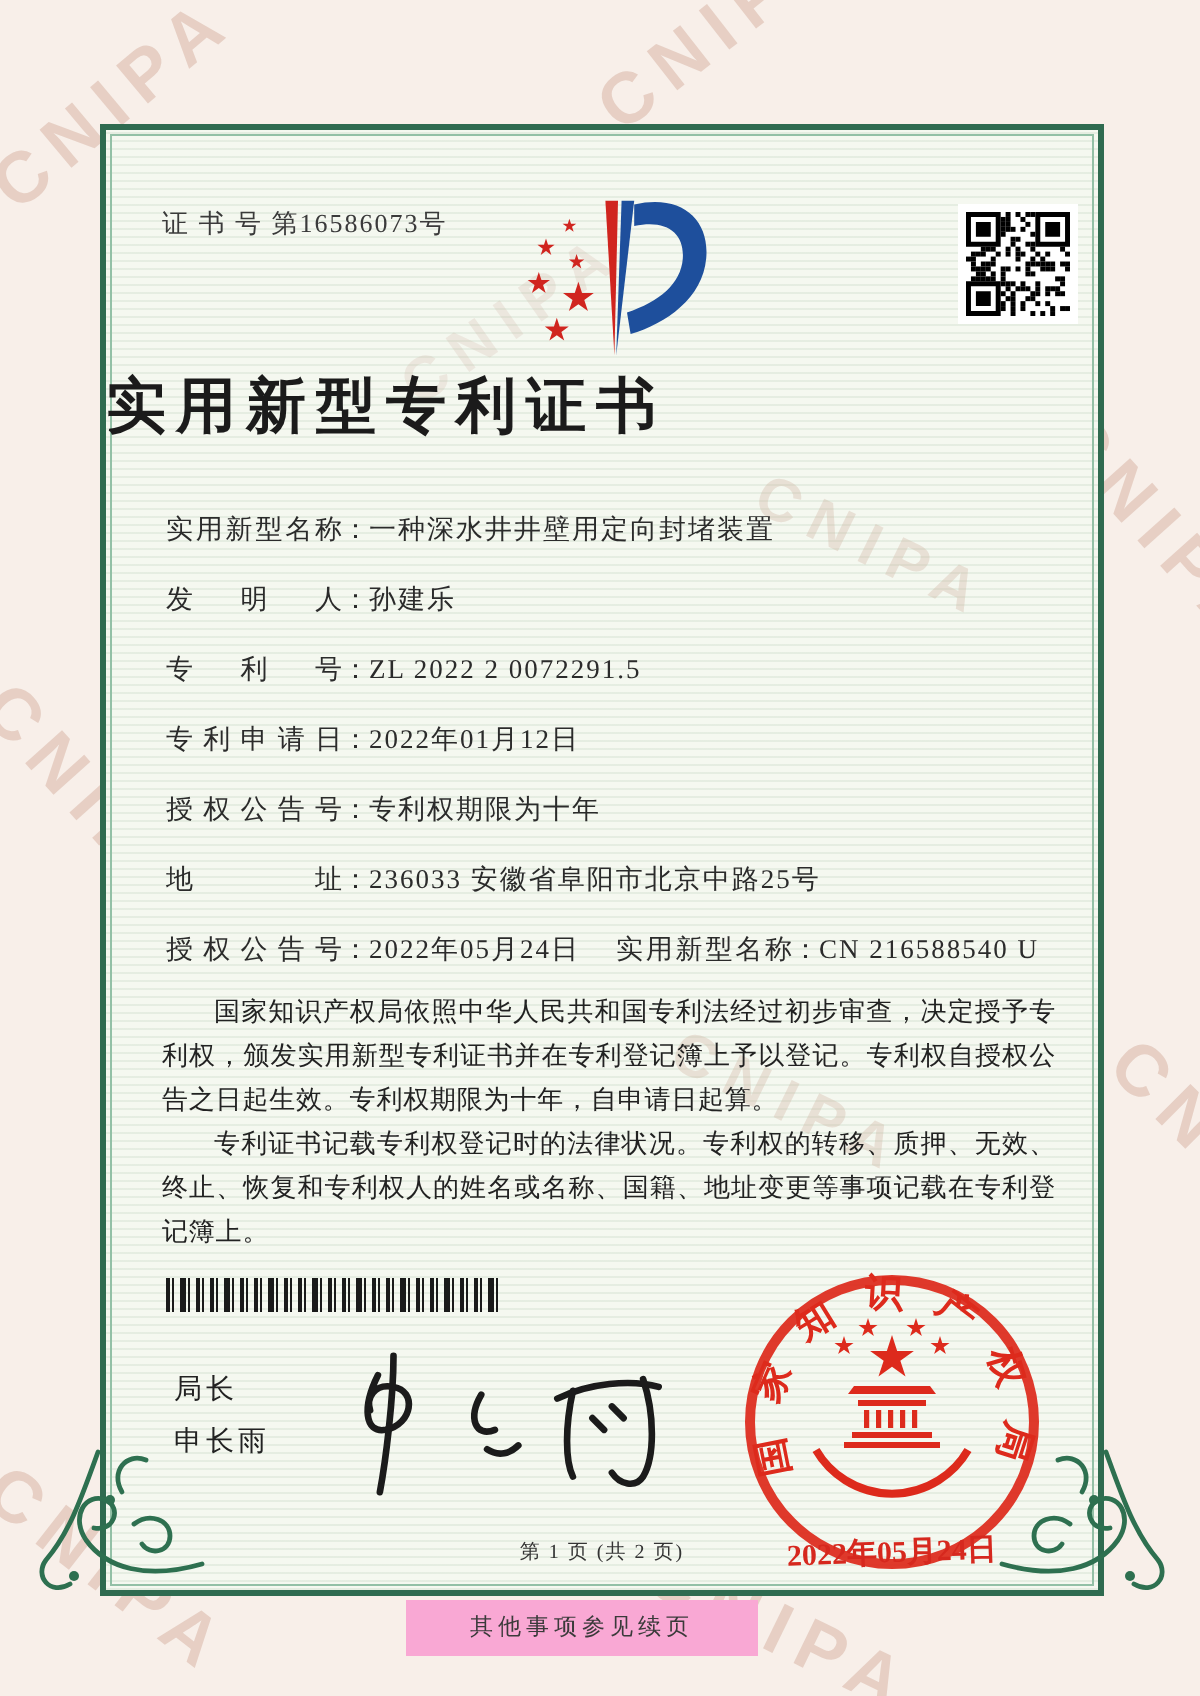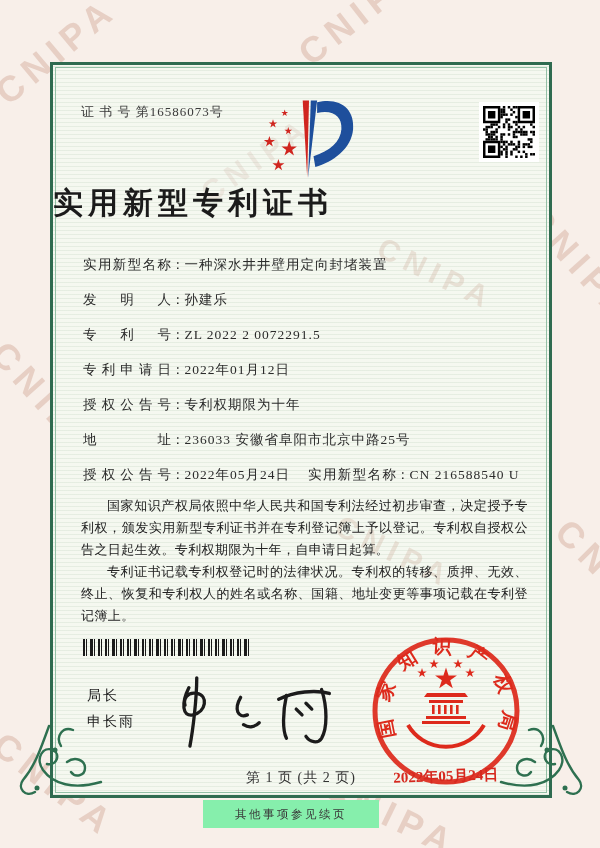--- a/index.html
+++ b/index.html
@@ -75,29 +75,29 @@
       #1a1a1a 11px 12px, rgba(0,0,0,0) 12px 15px,
       #1a1a1a 15px 17px, rgba(0,0,0,0) 17px 18px,
       #1a1a1a 18px 19px, rgba(0,0,0,0) 19px 22px);
   }
 
   .director { position:absolute; left:34px; top:618px; font-size:14px; color:#222; line-height:26px; letter-spacing:2px; }
   .signature { position:absolute; left:95px; top:604px; }
 
   .seal { position:absolute; left:313px; top:566px; width:160px; height:160px; }
 
-  .pagenum { position:absolute; left:0; top:704px; width:100%; text-align:center; font-size:14px; color:#333; letter-spacing:1px; }
+  .pagenum { position:absolute; left:0; top:704px; width:100%; text-align:center; font-size:10px; color:#333; letter-spacing:1px; }
 
   .orn { position:absolute; pointer-events:none; }
   .orn.left  { left:-40px; bottom:-8px; }
   .orn.right { right:-40px; bottom:-8px; transform:scaleX(-1); }
 
   .footer-tab {
     position:absolute; left:203px; top:800px; width:176px; height:28px;
-    background:#86efac; text-align:center; line-height:28px;
+    background:#f9a8d4; text-align:center; line-height:28px;
     font-size:11.5px; color:#3a3a3a; letter-spacing:2.5px;
   }
 </style>
 </head>
 <body>
 
 <div class="page">
 
   <span class="wm wm1">CNIPA</span>
   <span class="wm wm2">CNIPA</span>

